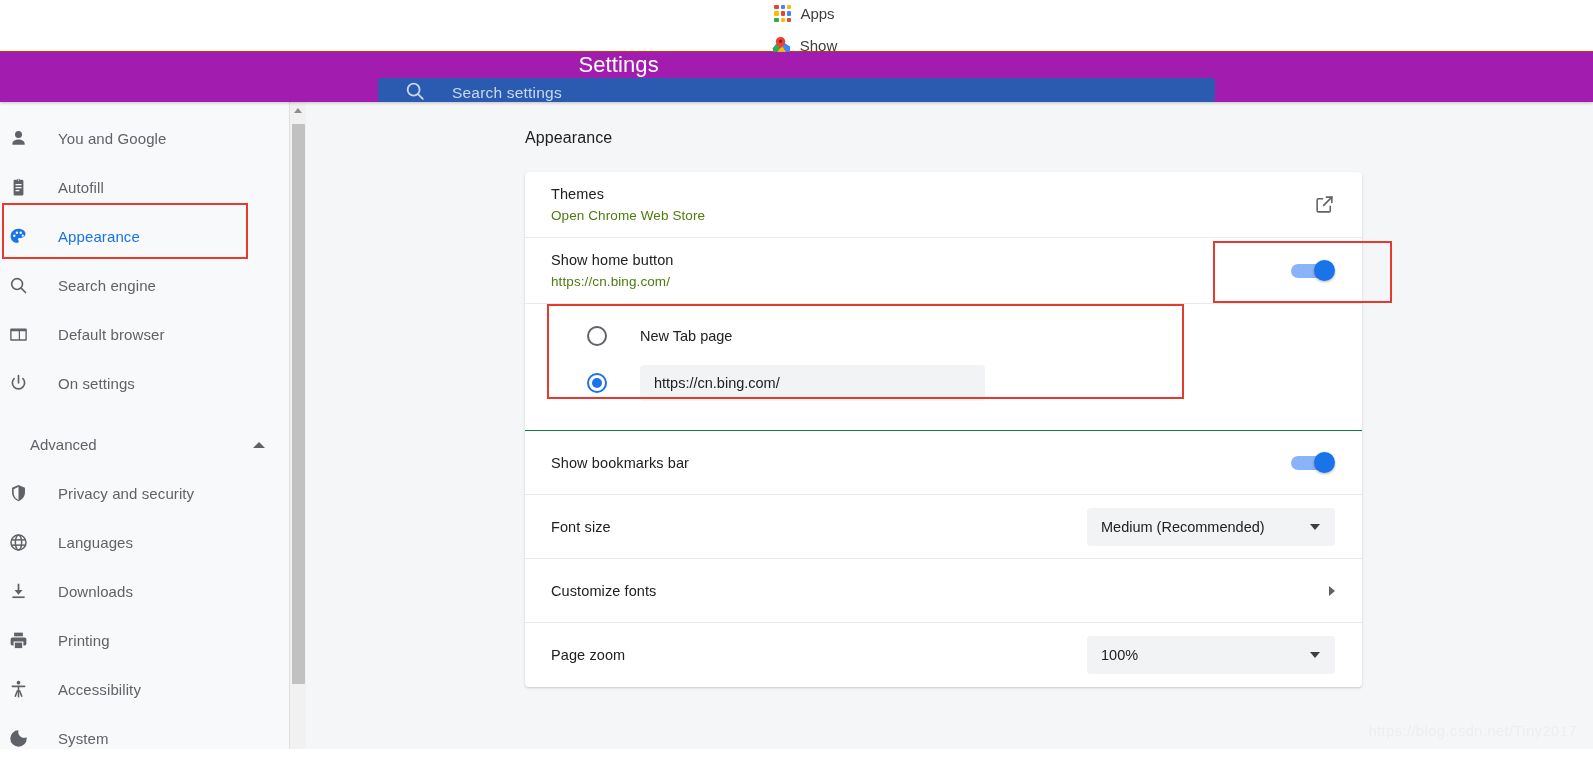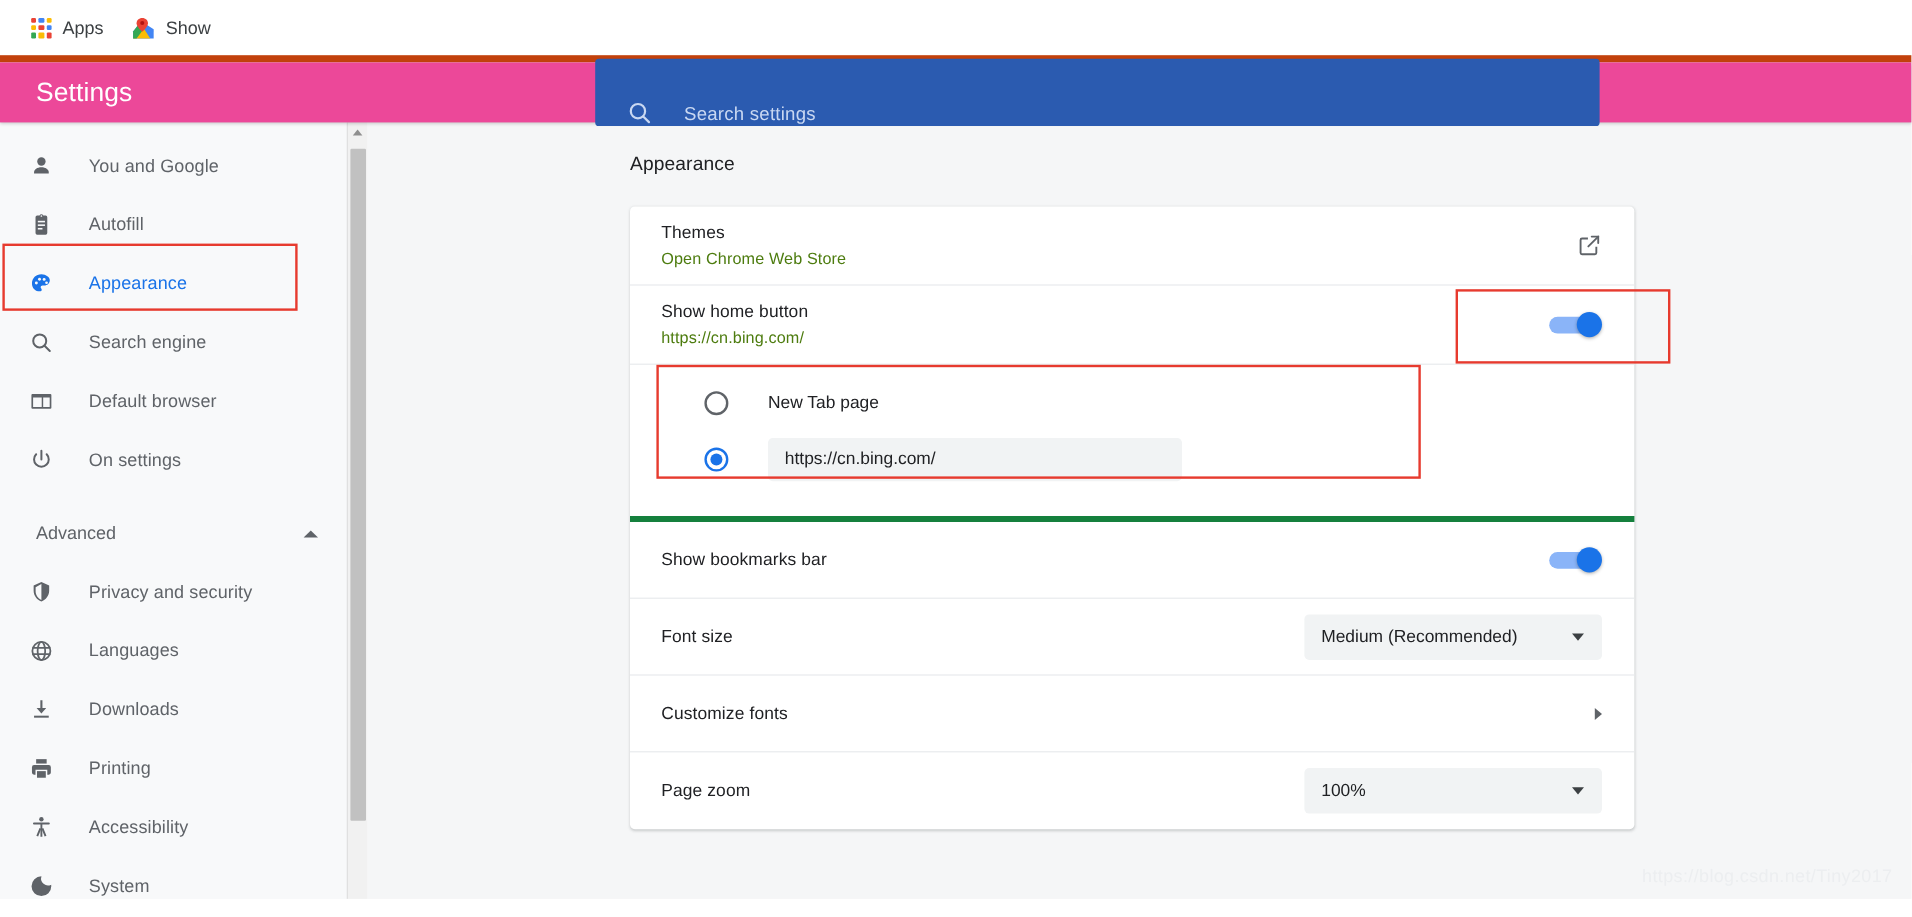--- a/index.html
+++ b/index.html
@@ -10,21 +10,22 @@
     font-family: "Liberation Sans", sans-serif;
     -webkit-font-smoothing: antialiased;
   }
 
   
   .bookmarks-bar {
     height: 52px; width: 100%;
     background: #ffffff;
     display: flex; align-items: center;
     padding-left: 16px; gap: 4px;
-    border-bottom: 6px solid #c2410c;
+    border-bottom: 1px solid #c2410c;
+    flex-direction: column;
   }
   .bm-item {
     display: flex; align-items: center; gap: 9px;
     padding: 5px 10px; border-radius: 4px; cursor: pointer;
   }
   .bm-label { font-size: 15px; color: #3c4043; }
 
   .apps-grid {
     width: 17px; height: 17px;
     display: grid;
@@ -32,24 +33,24 @@
     grid-template-rows: repeat(3, 1fr);
     gap: 2px;
   }
   .apps-grid i { display: block; border-radius: 1px; }
 
   .maps-icon { width: 19px; height: 19px; position: relative; display:block; }
 
   
   .settings-header {
     height: 50px; width: 100%;
-    background: #ec4899;
+    background: #a21caf;
     display: flex; align-items: center;
     box-shadow: 0 1px 3px rgba(0,0,0,0.22);
-    position: relative; z-index: 5;
+    position: relative; z-index: 5; flex-direction: column;
   }
   .settings-title {
     color: #ffffff; font-size: 22px;
     margin-left: 30px; width: 466px; flex: none;
     letter-spacing: .1px;
   }
   .search-box {
     width: 837px; height: 56px;
     background: #2b5bb0;
     border-radius: 3px;
@@ -73,21 +74,21 @@
   
   .sidebar {
     width: 289px; flex: none;
     background: #f8f9fa;
     padding-top: 12px;
     overflow: hidden;
     position: relative;
   }
   .nav-item {
     display: flex; align-items: center;
-    height: 49px; padding-left: 22px;
+    height: 49px; padding-left: 6px;
     cursor: pointer; position: relative;
   }
   .nav-ico {
     width: 24px; height: 24px; flex: none;
     display: flex; align-items: center; justify-content: center;
     color: #5f6368;
   }
   .nav-label {
     font-size: 15px; color: #5f6368;
     margin-left: 28px; letter-spacing: .1px;
@@ -496,21 +497,21 @@
           <span class="row-title">Show home button</span>
           <span class="row-sub">https://cn.bing.com/</span>
         </div>
         <span class="toggle">
           <span class="track"></span>
           <span class="knob"></span>
         </span>
         <div class="hl-toggle"></div>
       </div>
 
-      <div class="row" style="padding:0; min-height:0; border-bottom:5px solid #15803d;">
+      <div class="row" style="padding:0; min-height:0; border-bottom:1px solid #15803d;">
         <div class="radio-group">
 
           <div class="radio-row">
             <span class="radio"></span>
             <span class="radio-label">New Tab page</span>
           </div>
 
           <div class="radio-row">
             <span class="radio checked"></span>
             <input class="url-input" type="text" value="https://cn.bing.com/" style="">

